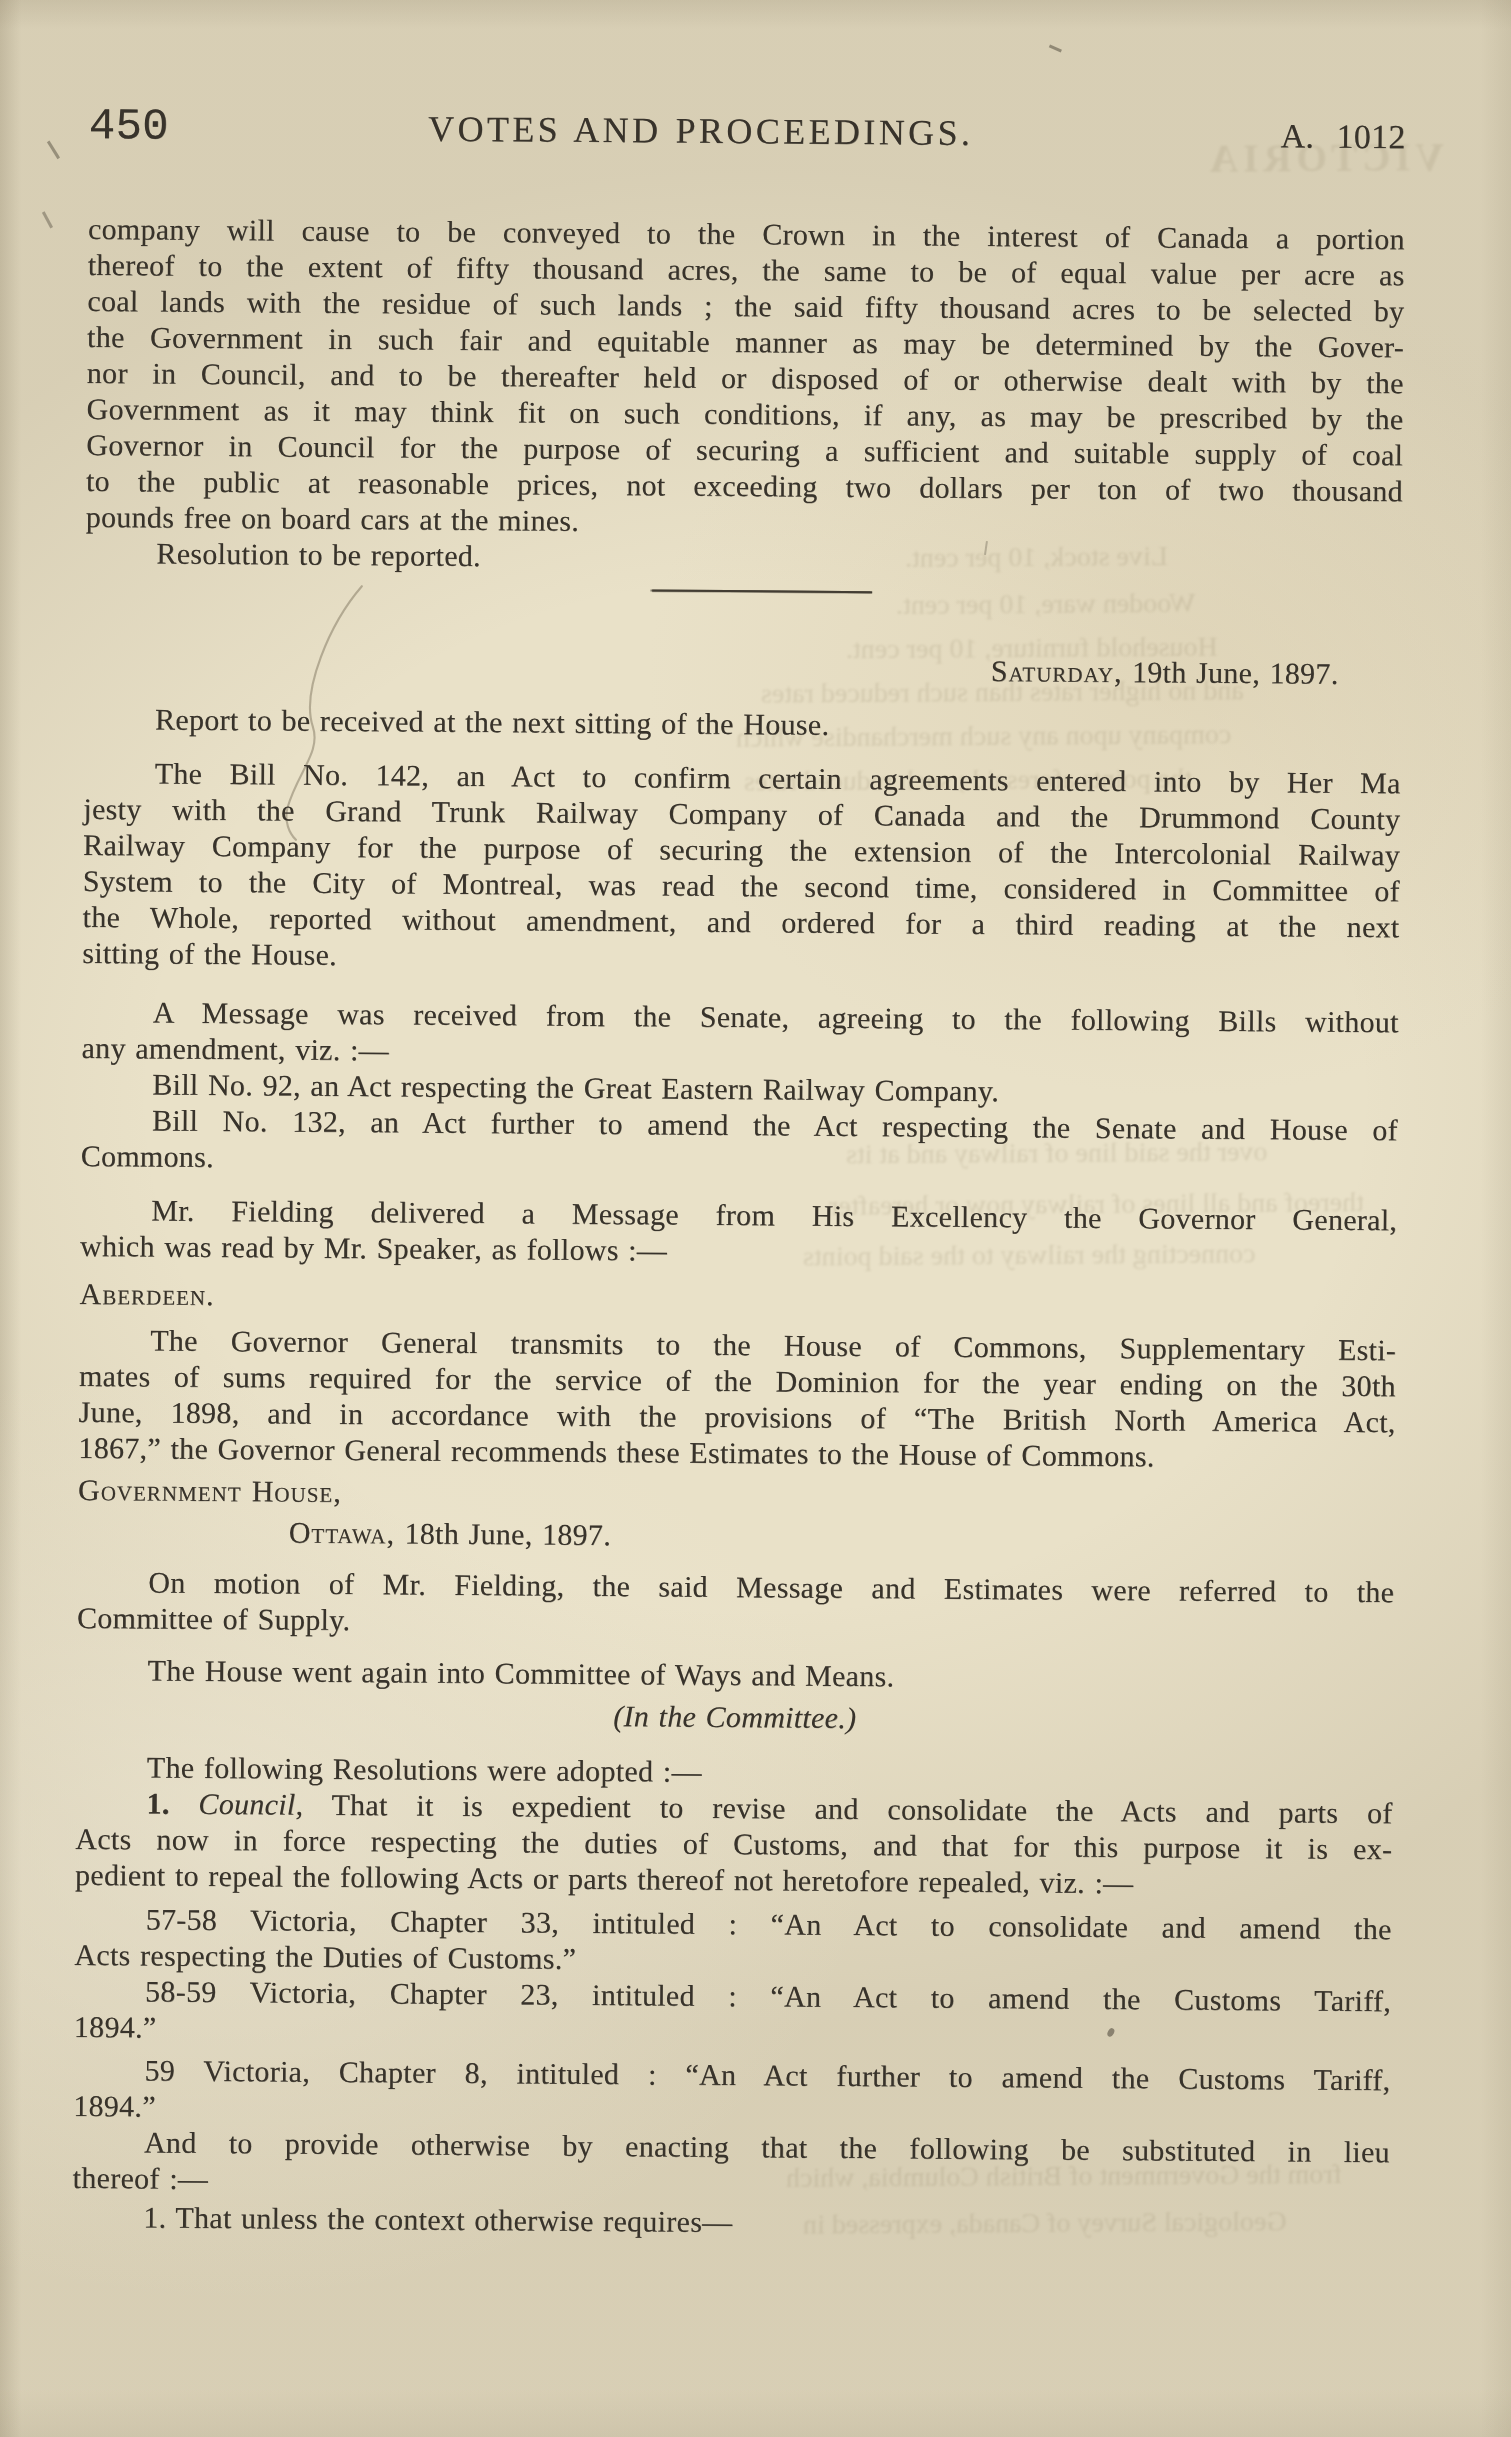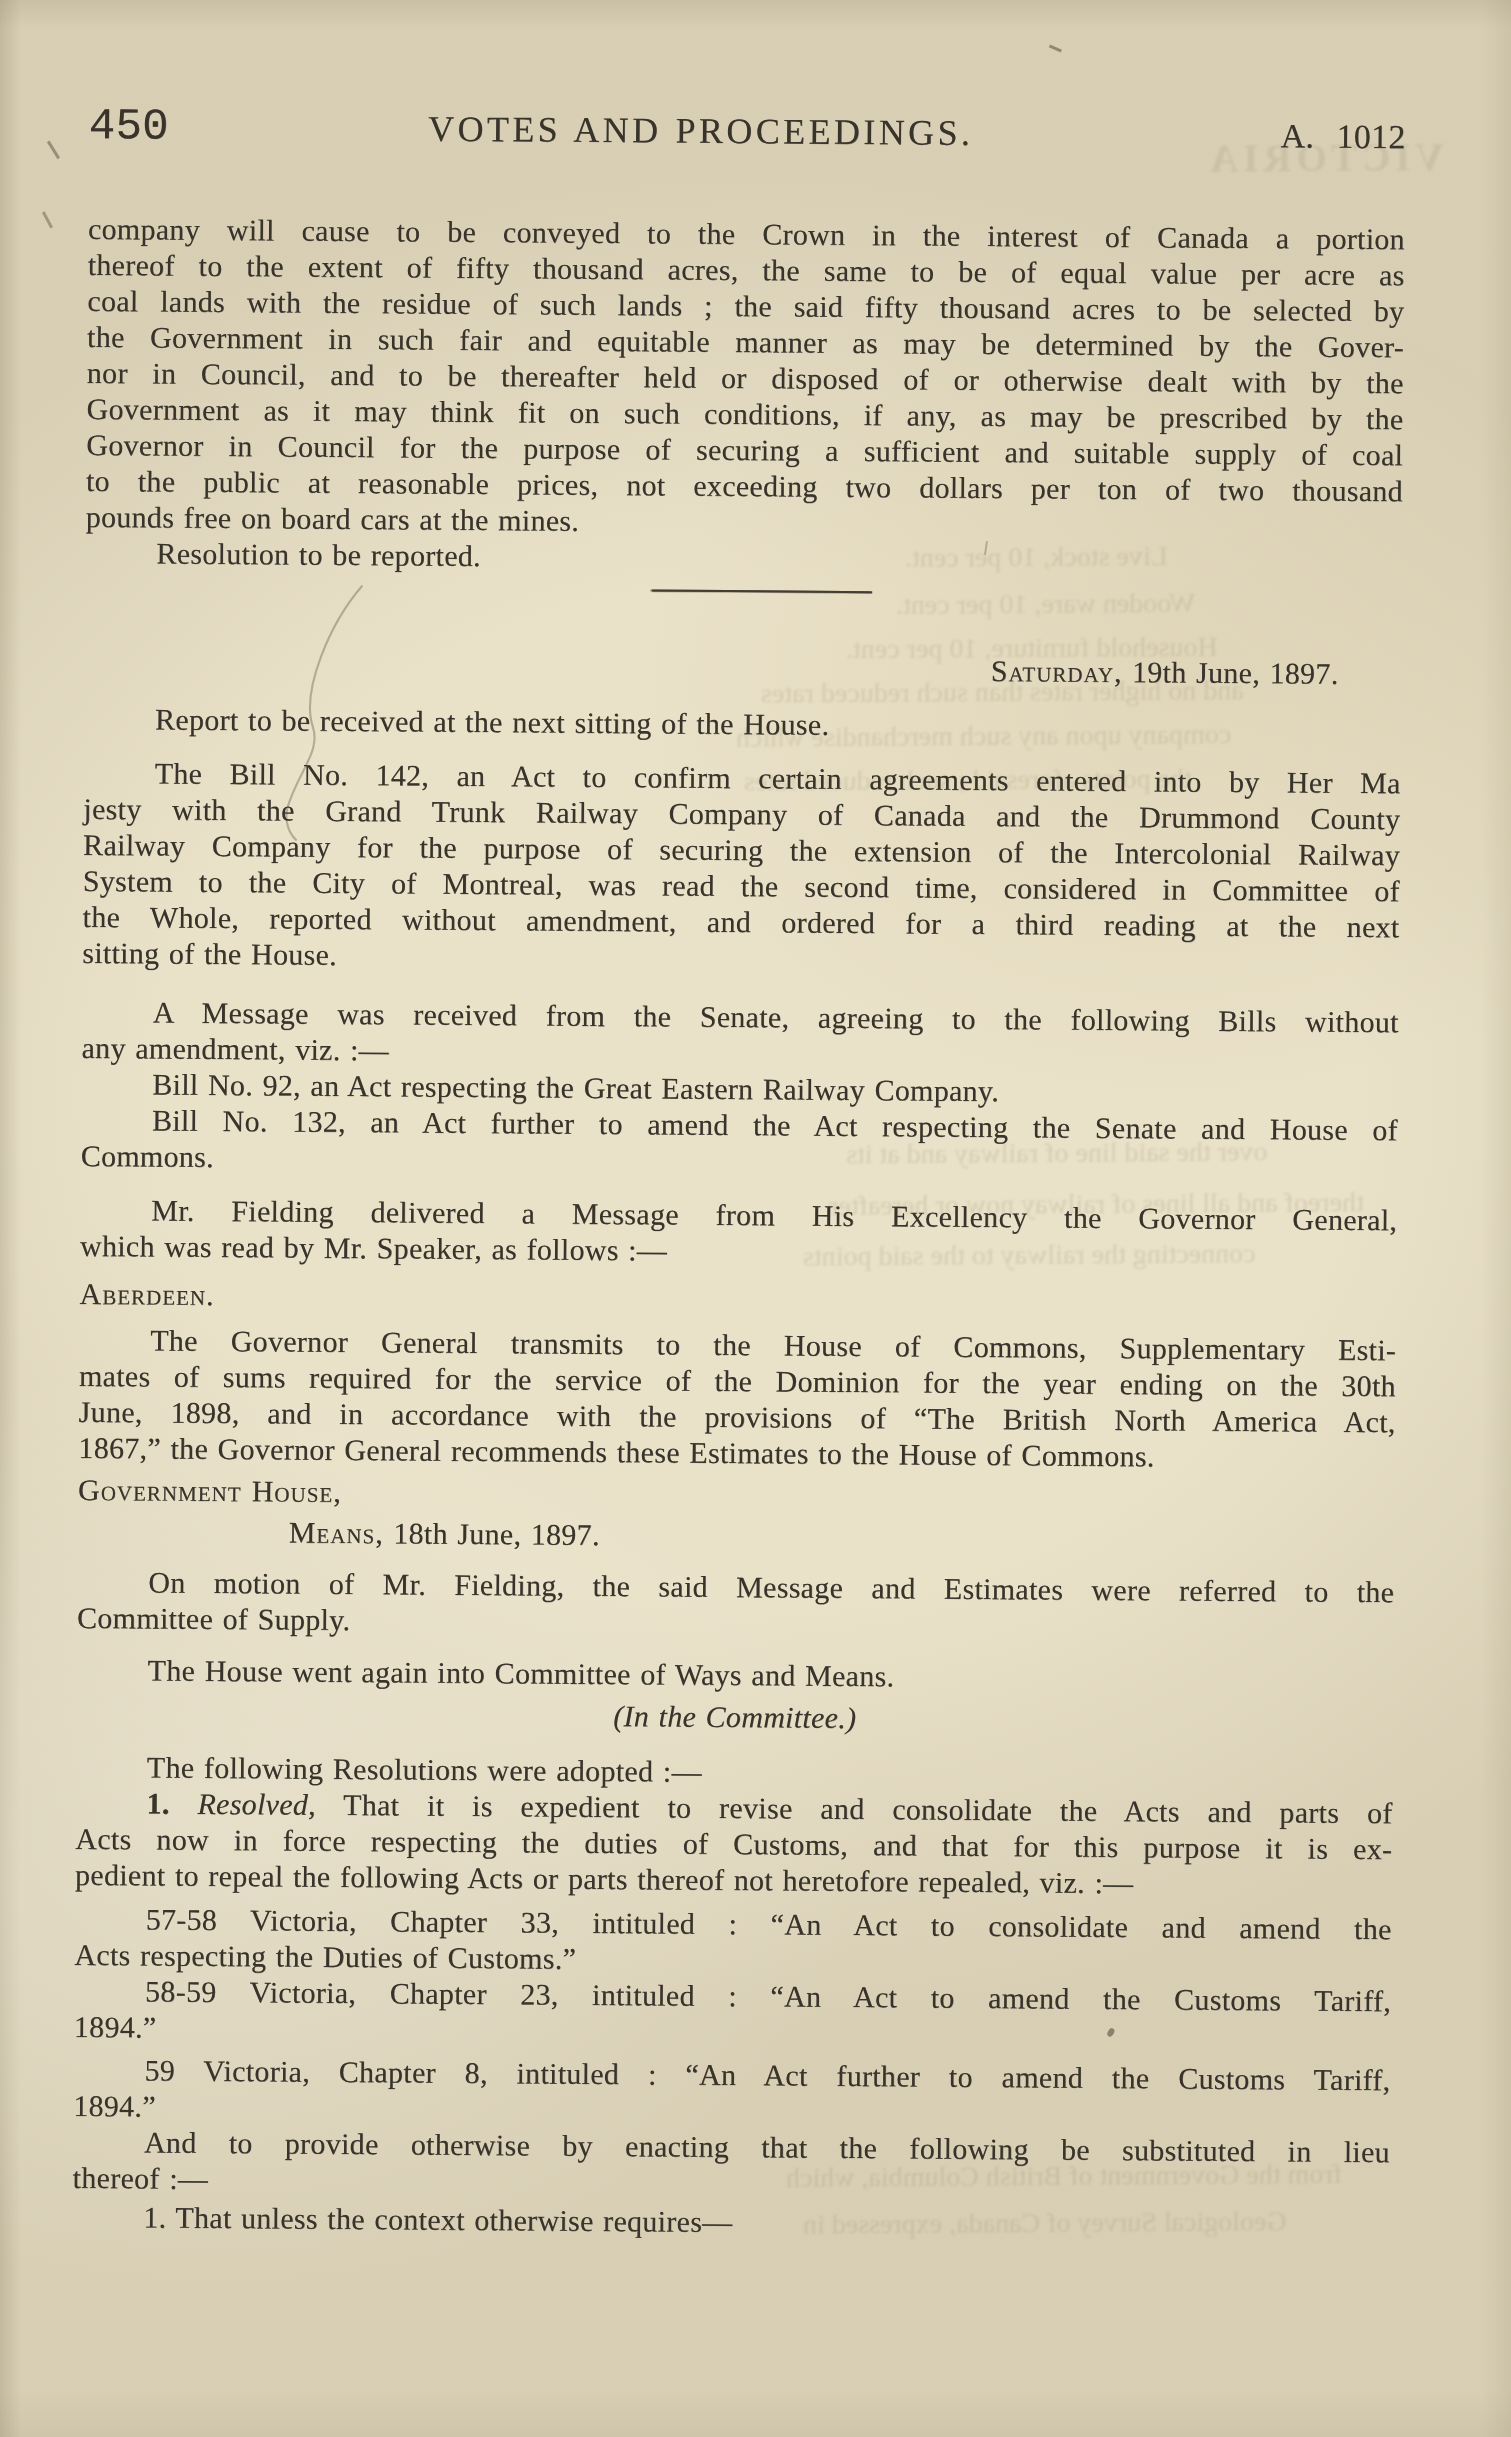--- a/index.html
+++ b/index.html
@@ -143,37 +143,37 @@
       <div class="block para" style="margin-top: 10px;">
         <div class="line indent">The Governor General transmits to the House of Commons, Supplementary Esti-</div>
         <div class="line">mates of sums required for the service of the Dominion for the year ending on the 30th</div>
         <div class="line">June, 1898, and in accordance with the provisions of “The British North America Act,</div>
         <div class="line last">1867,” the Governor General recommends these Estimates to the House of Commons.</div>
       </div>
       <div class="block para" style="margin-top: 6.8px;">
         <div class="line last"><span class="sc">Government House,</span></div>
       </div>
       <div class="block address-indent" style="margin-top: 4.2px;">
-        <div class="line last"><span class="sc">Means,</span> 18th June, 1897.</div>
+        <div class="line last"><span class="sc">Ottawa,</span> 18th June, 1897.</div>
       </div>
       <div class="block para" style="margin-top: 15px;">
         <div class="line indent">On motion of Mr. Fielding, the said Message and Estimates were referred to the</div>
         <div class="line last">Committee of Supply.</div>
       </div>
       <div class="block para" style="margin-top: 16px;">
         <div class="line last indent">The House went again into Committee of Ways and Means.</div>
       </div>
       <div class="block center-italic" style="margin-top: 6.8px;">
         <div class="line last">(In the Committee.)</div>
       </div>
       <div class="block para" style="margin-top: 18.6px;">
         <div class="line last indent">The following Resolutions were adopted :—</div>
       </div>
       <div class="block para">
-        <div class="line indent"><b>1.</b> <i>Resolved,</i> That it is expedient to revise and consolidate the Acts and parts of</div>
+        <div class="line indent"><b>1.</b> <i>Council,</i> That it is expedient to revise and consolidate the Acts and parts of</div>
         <div class="line">Acts now in force respecting the duties of Customs, and that for this purpose it is ex-</div>
         <div class="line last">pedient to repeal the following Acts or parts thereof not heretofore repealed, viz. :—</div>
       </div>
       <div class="block para" style="margin-top: 7.6px;">
         <div class="line indent">57-58 Victoria, Chapter 33, intituled : “An Act to consolidate and amend the</div>
         <div class="line last">Acts respecting the Duties of Customs.”</div>
       </div>
       <div class="block para">
         <div class="line indent">58-59 Victoria, Chapter 23, intituled : “An Act to amend the Customs Tariff,</div>
         <div class="line last">1894.”</div>

